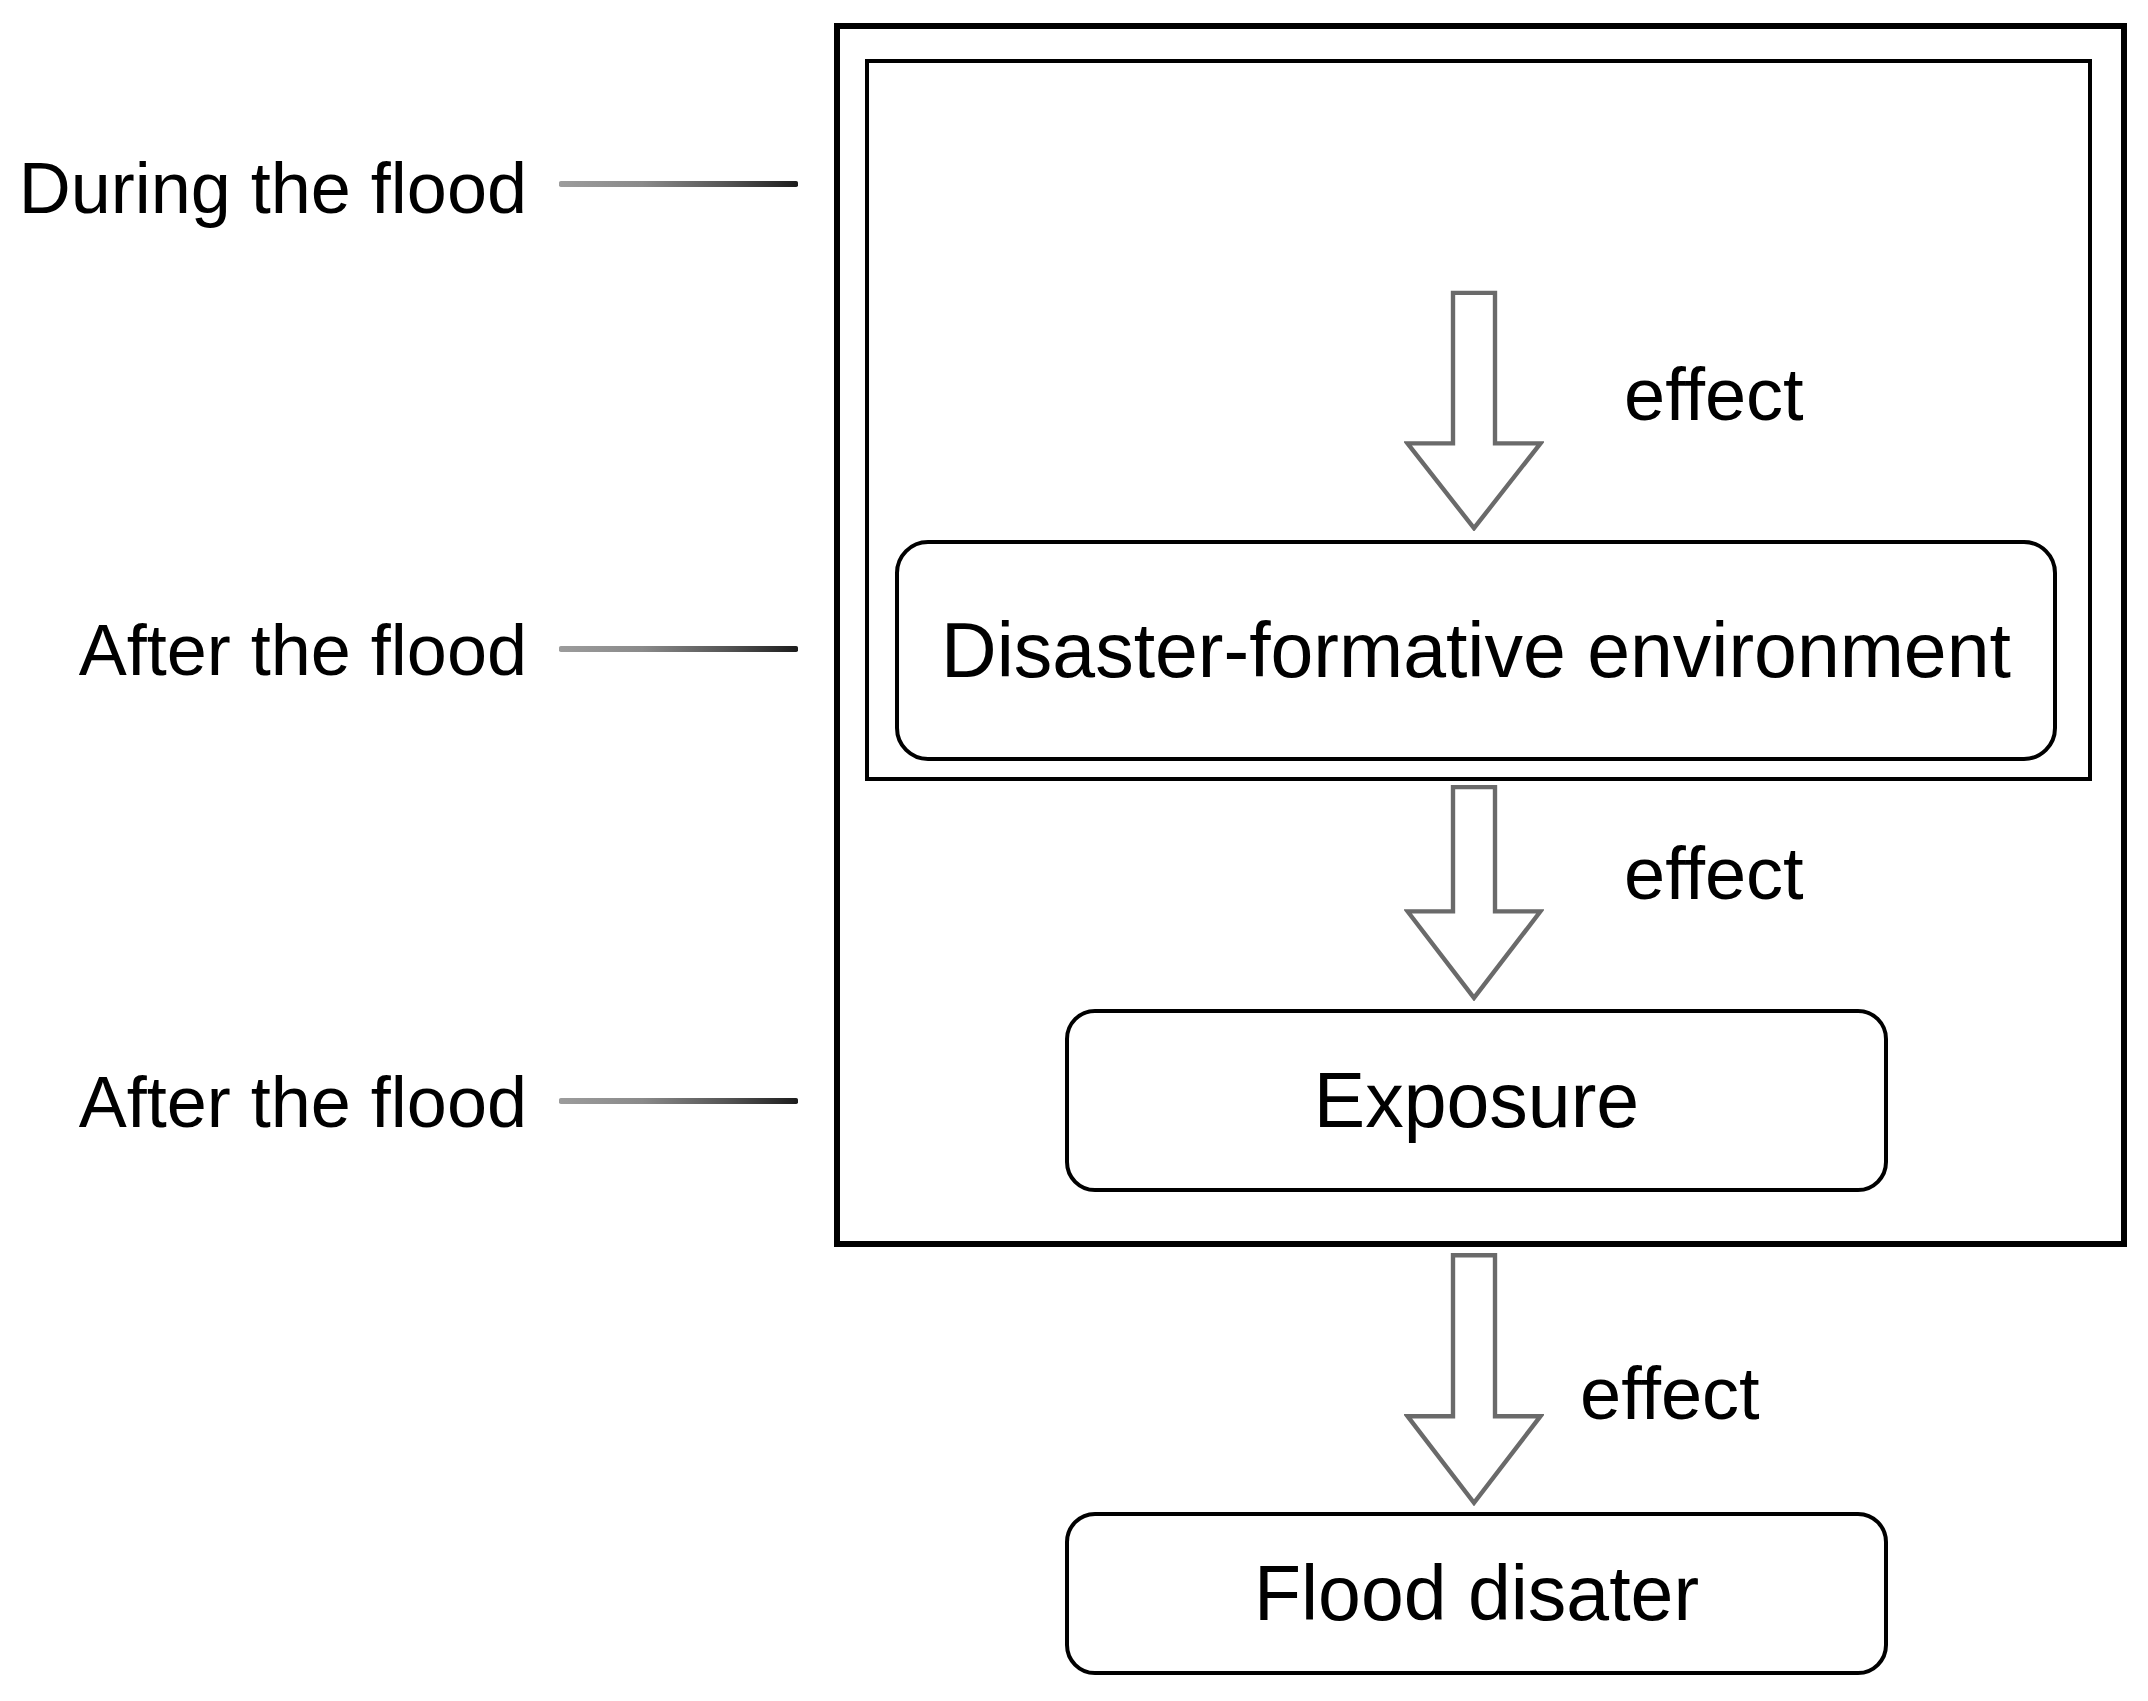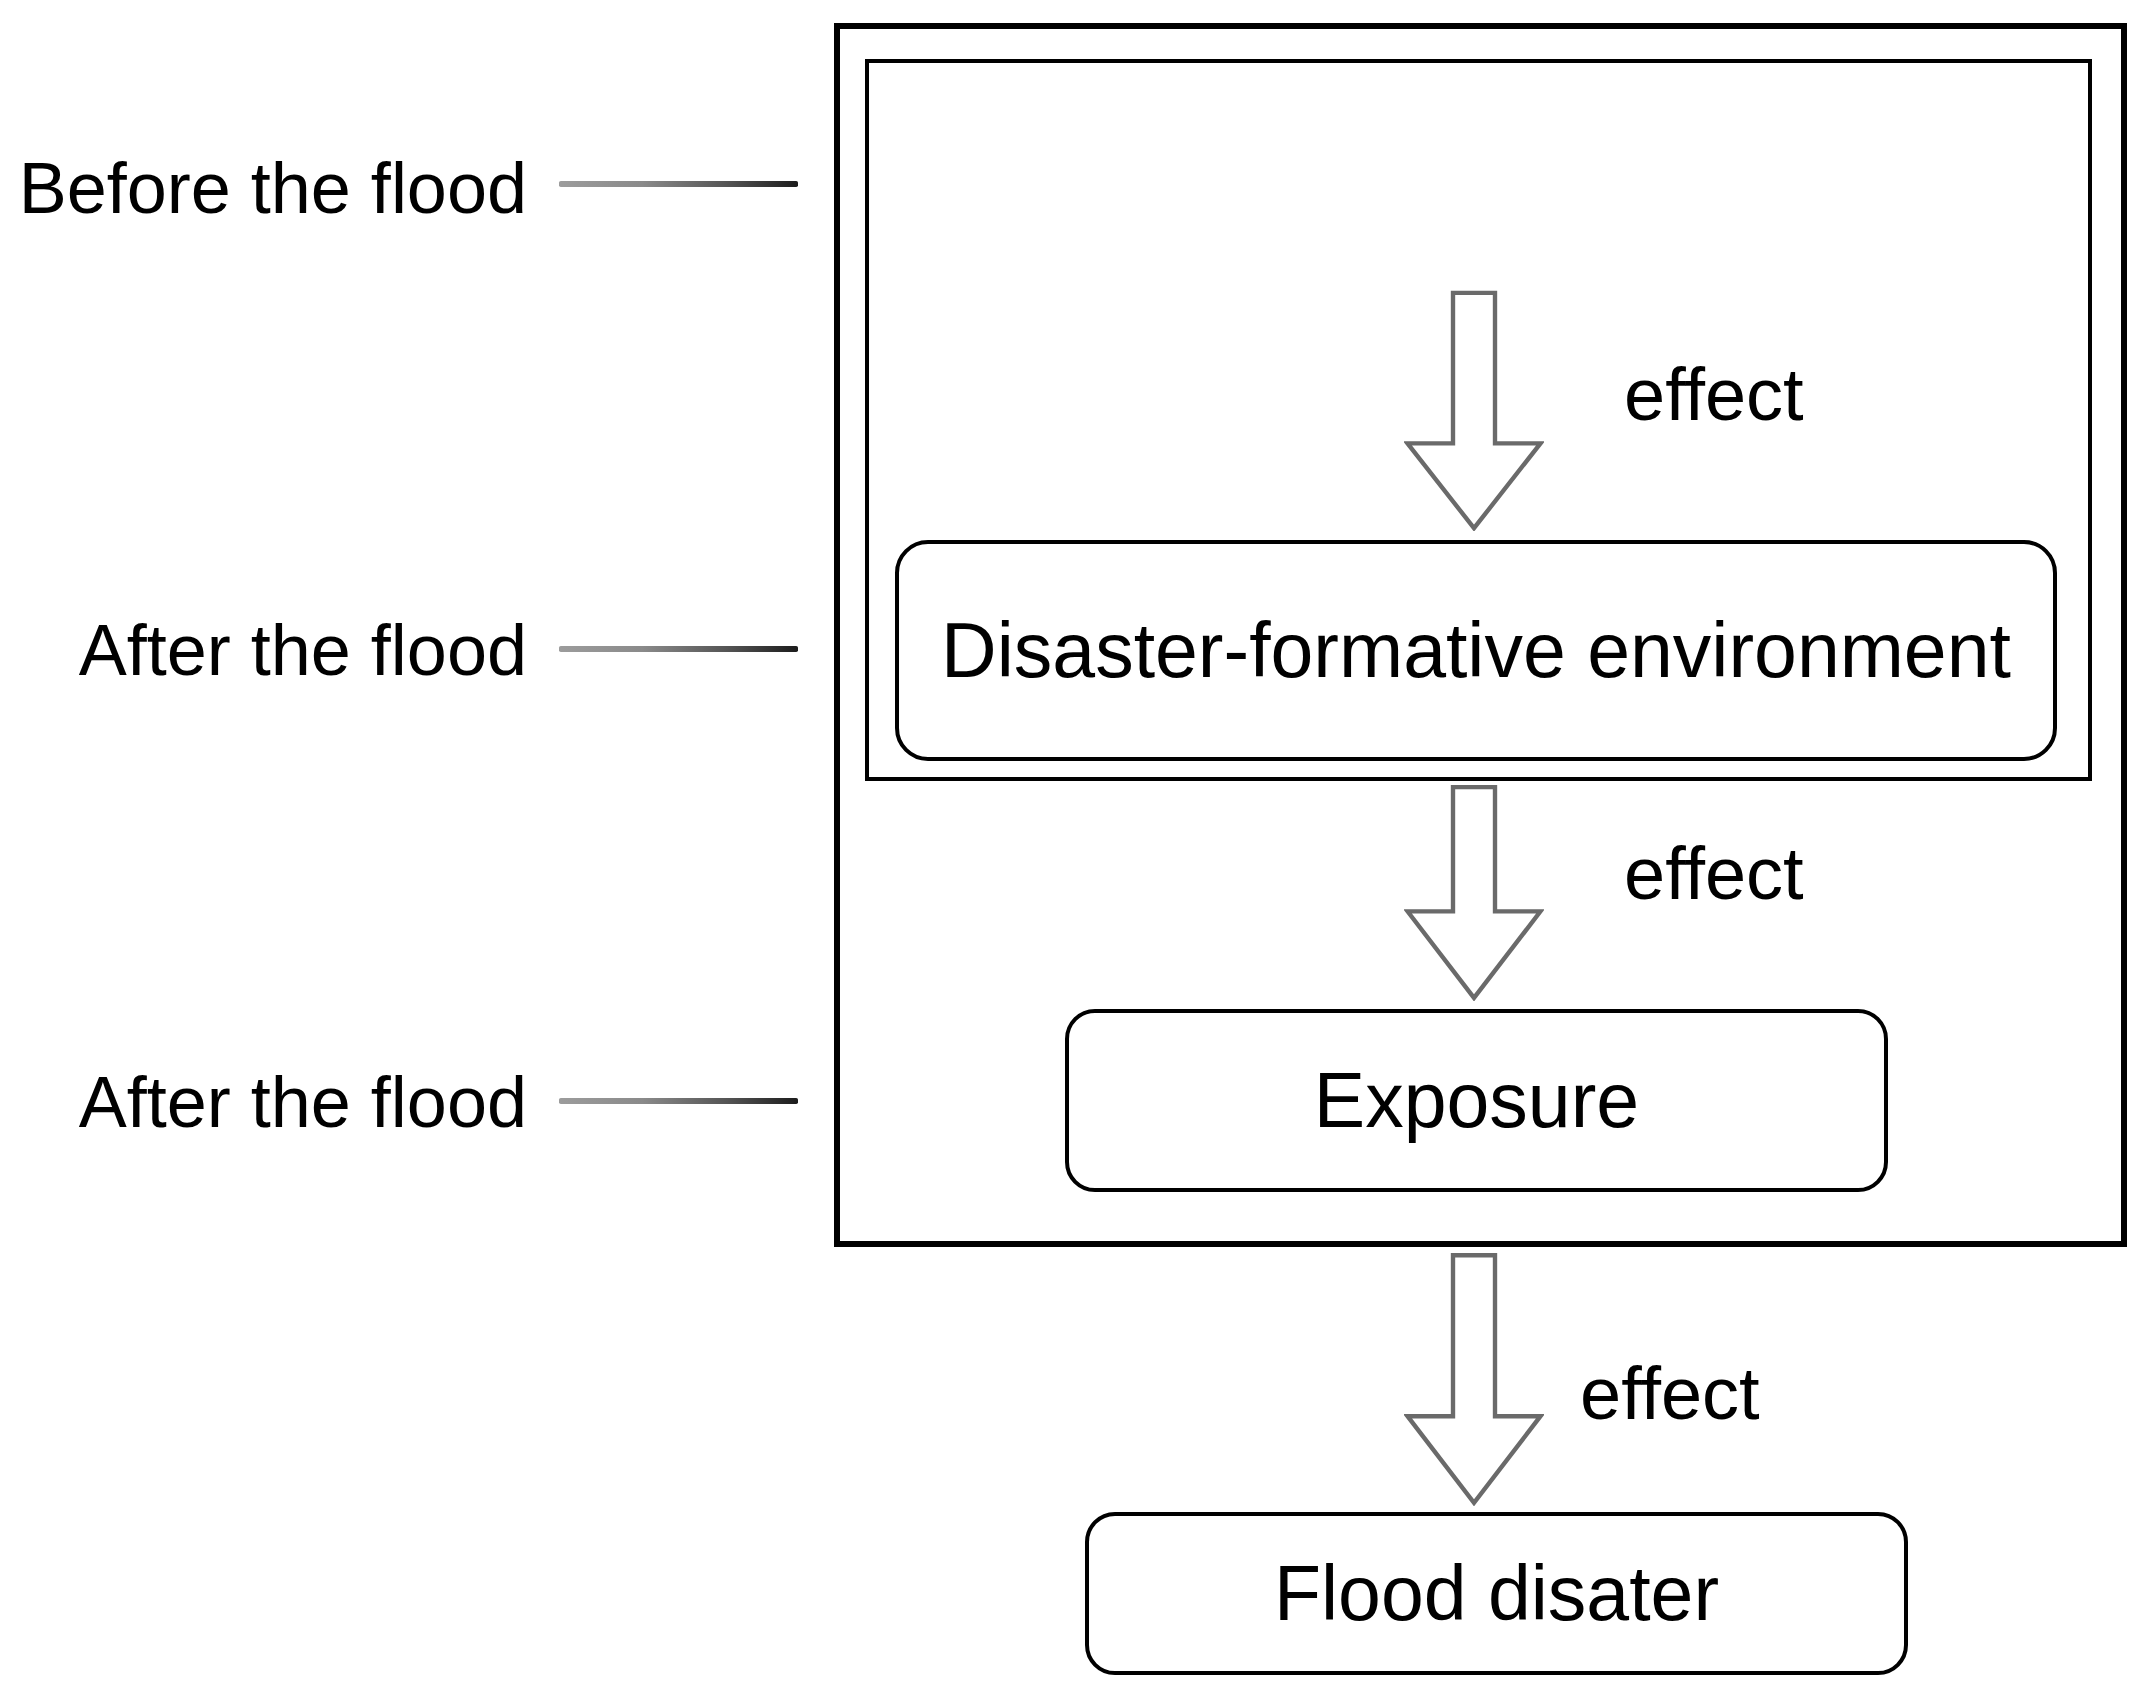--- a/index.html
+++ b/index.html
@@ -44,21 +44,21 @@
     align-items: center;
     justify-content: center;
     font-size: 77px;
     line-height: 1.1;
     white-space: nowrap;
     letter-spacing: 0px;
   }
   .node-hazard   { left: 1065px; top: 93px;  width: 823px;  height: 188px; }
   .node-env      { left: 895px; top: 540px;  width: 1162px; height: 221px; border-radius: 33px; }
   .node-exposure { left: 1065px; top: 1009px; width: 823px;  height: 183px; }
-  .node-flood    { left: 1065px; top: 1512px; width: 823px;  height: 163px; margin-left: 20px; }
+  .node-flood    { left: 1065px; top: 1512px; width: 823px;  height: 163px; }
 
   
   .stage-label {
     right: 1622px;
     font-size: 72px;
     line-height: 88px;
     white-space: nowrap;
     text-align: right;
   }
   .stage-before { top: 144px; }
@@ -97,21 +97,21 @@
     stroke: #6a6a6a;
     stroke-width: 5;
     stroke-linejoin: miter;
   }
 </style>
 </head>
 <body>
 
 <div id="canvas">
 
-  <div class="abs stage-label stage-before">Before the flood</div>
+  <div class="abs stage-label stage-before">During the flood</div>
   <div class="abs stage-label stage-during">After the flood</div>
   <div class="abs stage-label stage-after">After the flood</div>
 
   <div class="abs connector connector-1"></div>
   <div class="abs connector connector-2"></div>
   <div class="abs connector connector-3"></div>
 
   <div class="abs outer-box"></div>
 
   <div class="abs inner-box"></div>

